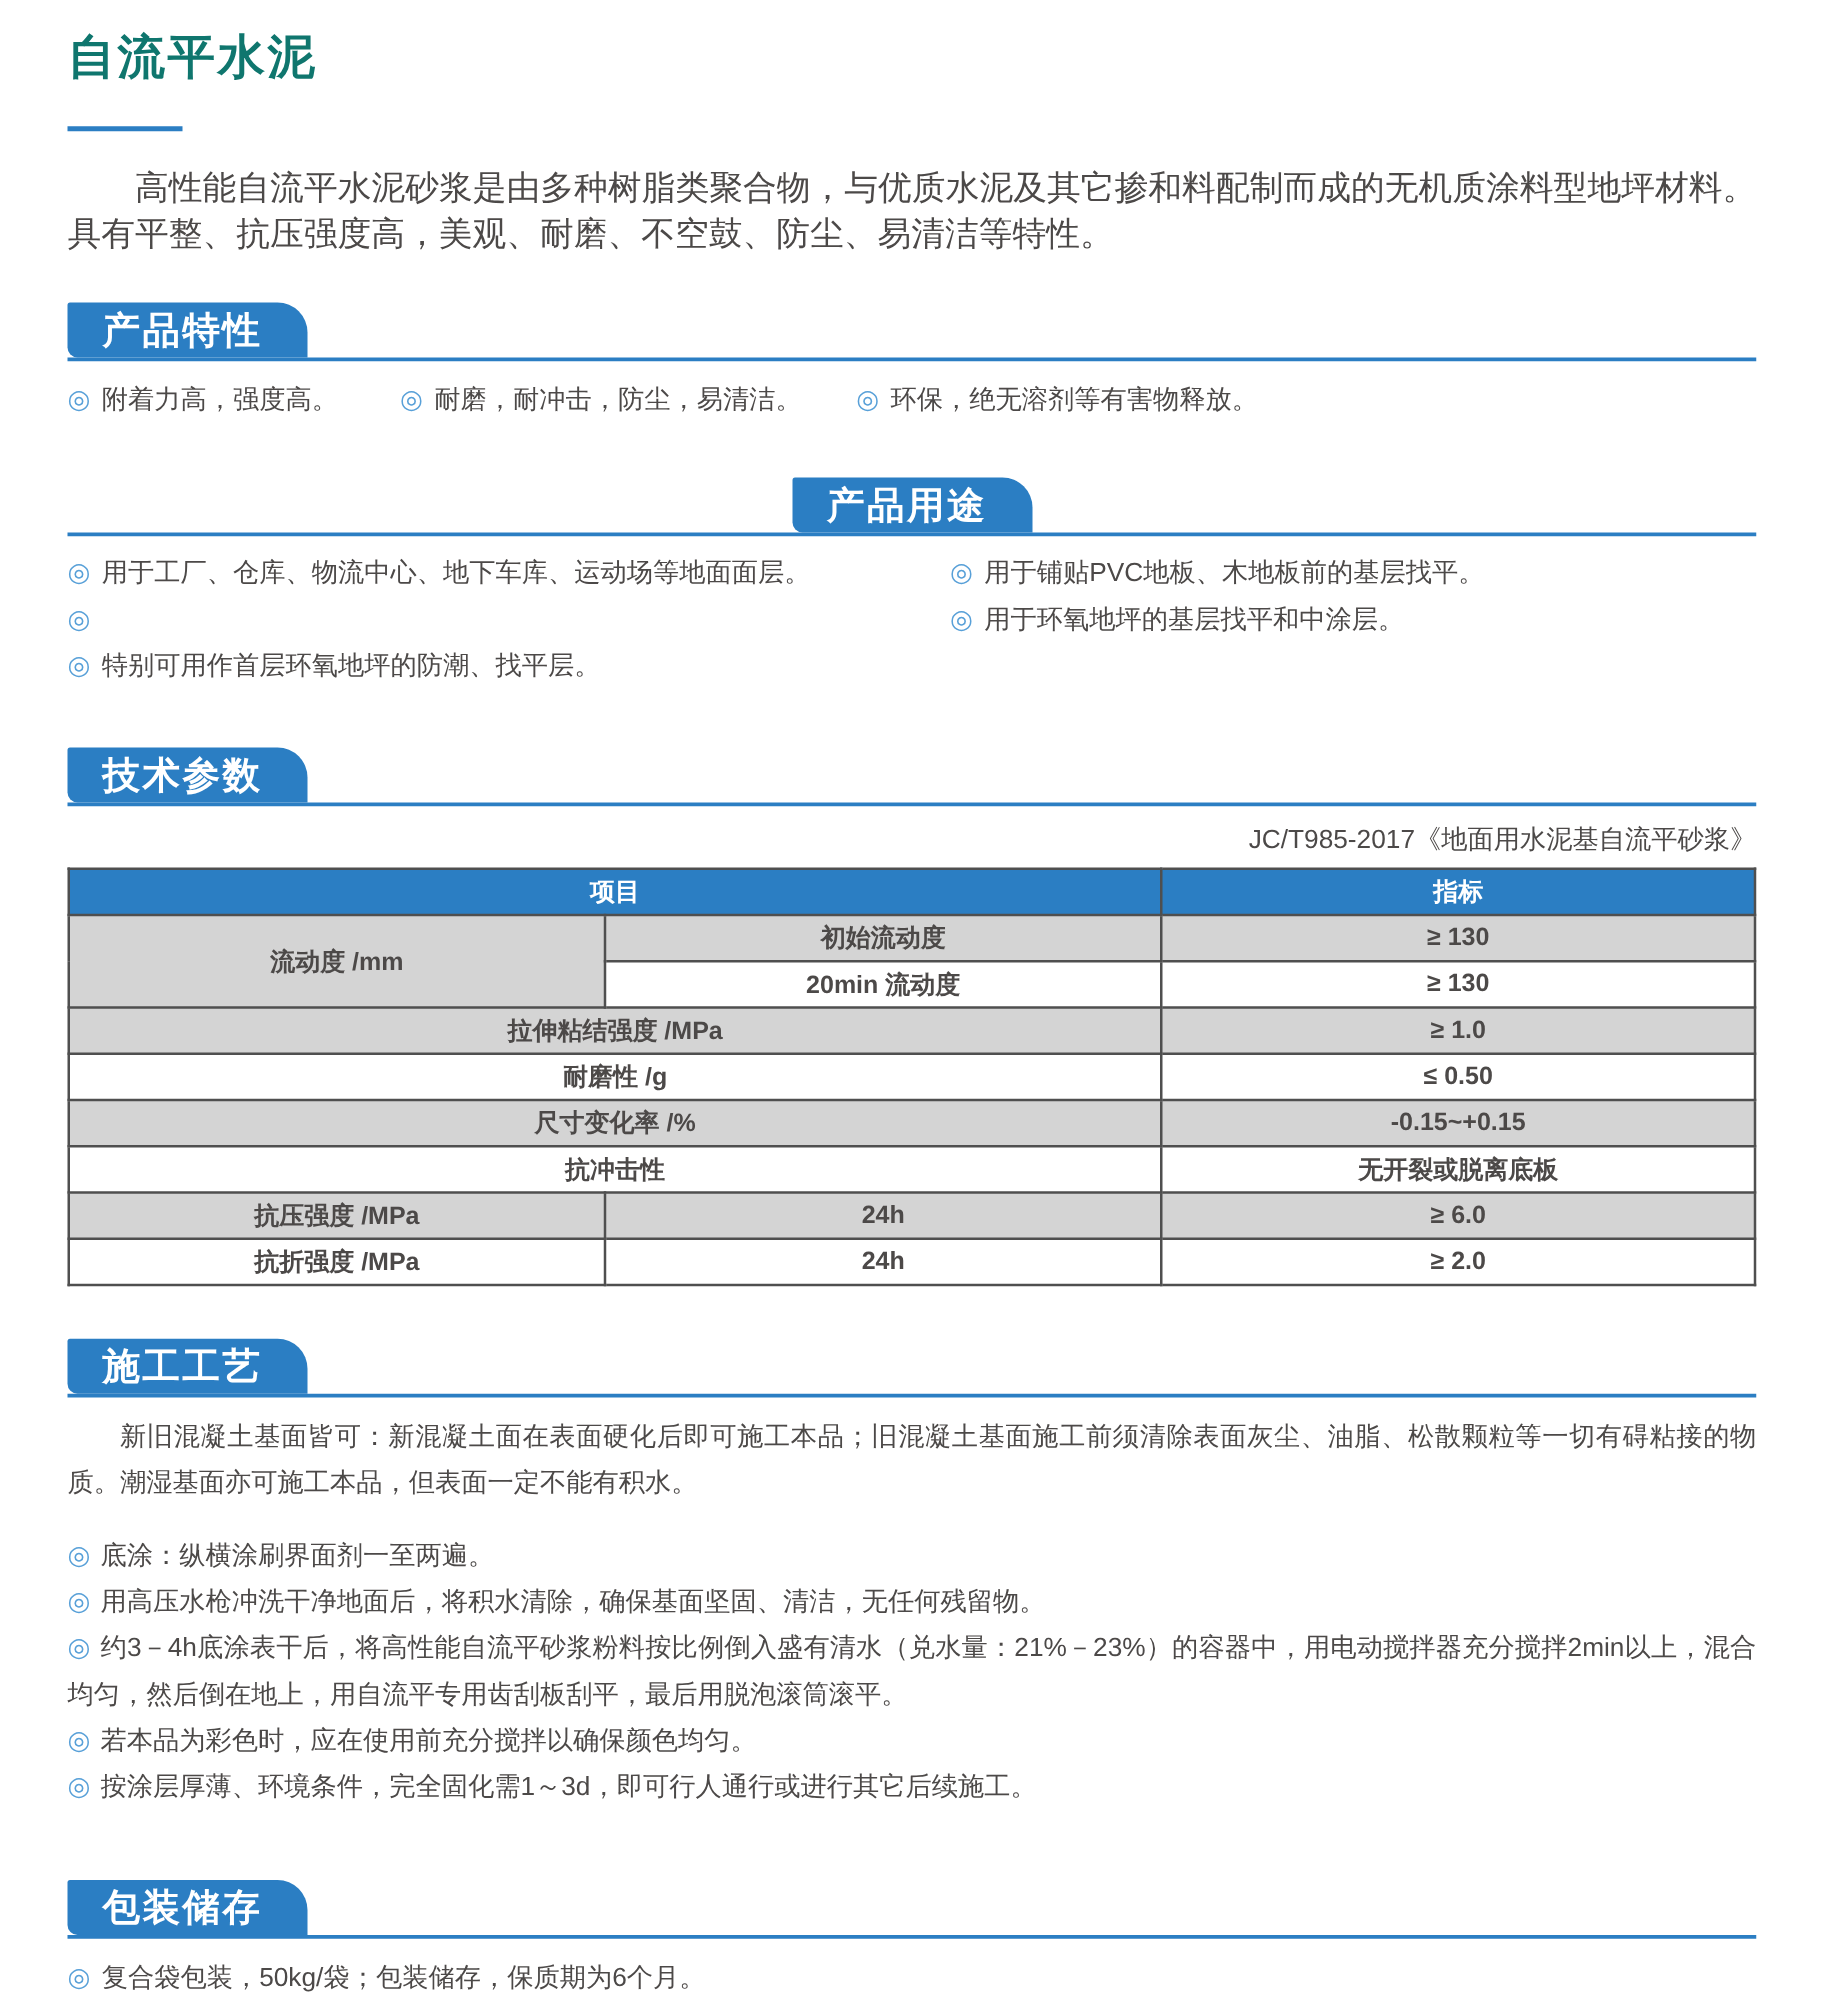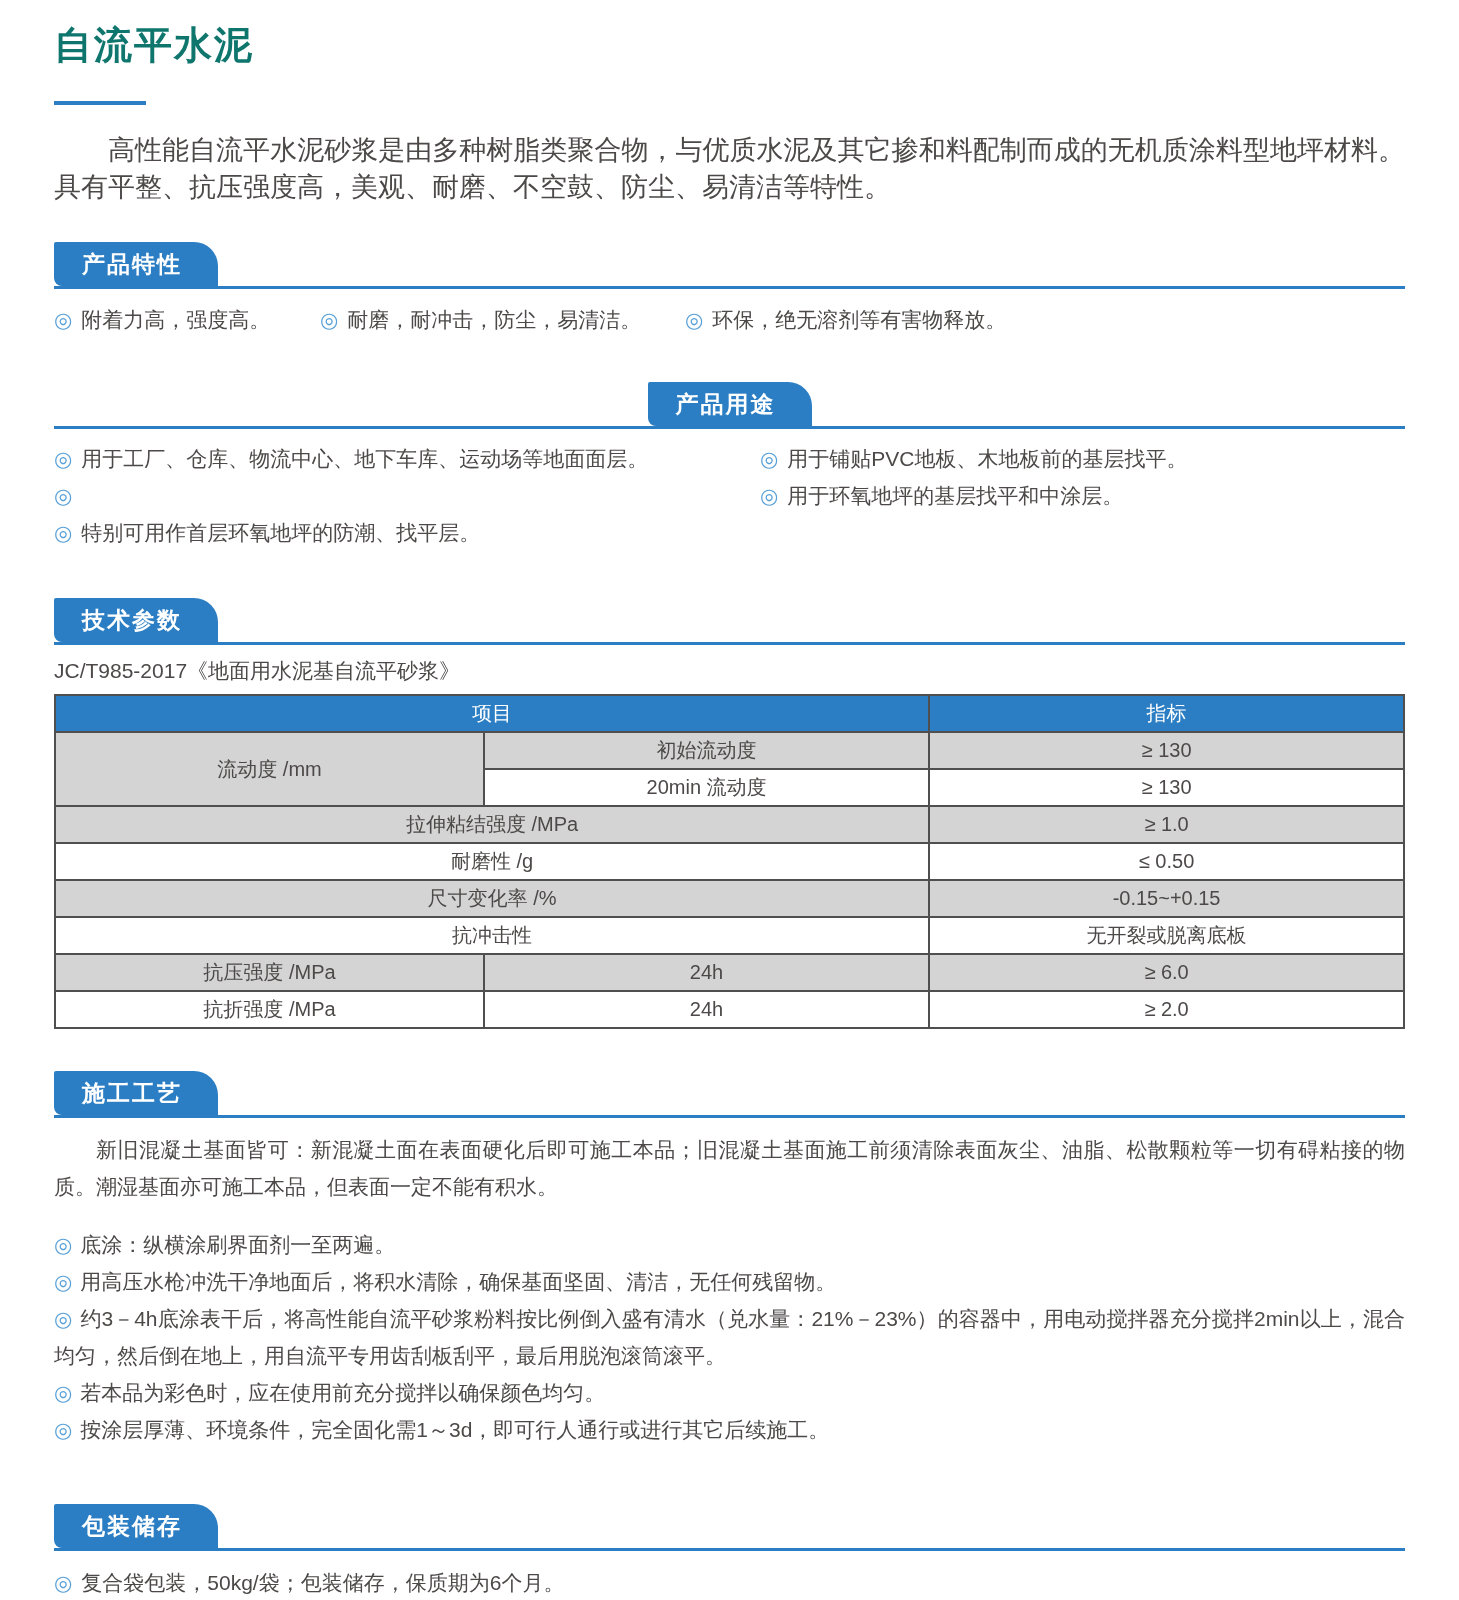--- a/index.html
+++ b/index.html
@@ -12,21 +12,21 @@
   .content { padding:20px 54px 0 54px; }
 
   .page-title { color:#0f766e; font-size:38px; font-weight:700; letter-spacing:2px; margin:0; }
   .title-underline { width:92px; height:4px; background:#2b7ec3; margin-top:30px; }
 
   .intro { font-size:27px; line-height:37px; text-align:justify; text-indent:2em; }
 
   .sec-headwrap { border-bottom:3px solid #2b7ec3; line-height:0; }
   .sec-badge {
     display:inline-block; background:#2b7ec3; color:#ffffff;
-    font-size:23px; font-weight:700; line-height:29px;
+    font-size:30px; font-weight:700; line-height:29px;
     padding:8px 36px 7px 28px; border-radius:2px 24px 0 8px;
     letter-spacing:2px;
   }
 
   .bullet-row { display:flex; align-items:flex-start; font-size:21px; line-height:36px; }
   .ring { color:#58a0d8; margin-right:9px; font-size:21px; }
   .b-text { color:#4c4948; }
 
   .sec-features { margin-top:36px; }
   .features-row { display:flex; margin-top:13px; }
@@ -34,25 +34,25 @@
   .feature-item.f0 { width:266px; }
   .feature-item.f1 { width:365px; }
 
   .sec-uses { margin-top:44px;text-align:center; }
   .uses-cols { display:flex; margin-top:12px; }
   .uses-left { width:706px; }
   .uses-right { flex:1; }
   .uses-cols .bullet-row { margin-bottom:1px; }
 
   .sec-tech { margin-top:46px; }
-  .tech-caption { margin-top:12px; text-align:left; font-size:21px; color:#4c4948; }
+  .tech-caption { margin-top:12px; text-align:right; font-size:21px; color:#4c4948; }
   table.spec { width:100%; border-collapse:collapse; margin-top:9px; table-layout:fixed; }
   table.spec th, table.spec td {
     border:2px solid #4f4f4f; text-align:center; vertical-align:middle;
-    font-size:20px; height:37px; padding:0 6px; font-weight:400;
+    font-size:20px; height:37px; padding:0 6px; font-weight:700;
   }
   table.spec th { background:#2b7ec3; color:#ffffff; }
   tr.gray td { background:#d4d4d4; }
   tr.white td { background:#ffffff; }
   td.span-cell { background:#d4d4d4; }
 
   .sec-process { margin-top:42px; }
   .process-para { margin-top:13px; font-size:21px; line-height:37px; text-align:justify; text-indent:2em; }
   .process-item { font-size:21px; line-height:37px; text-align:justify; }
   .process-item .ring { margin-right:8px; }

